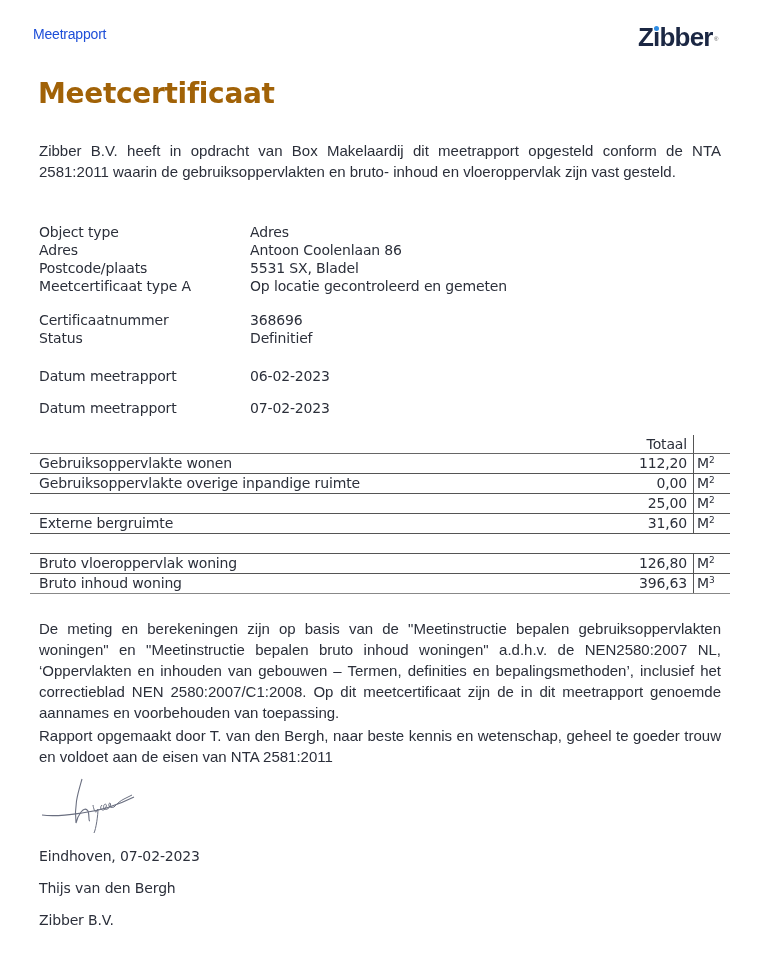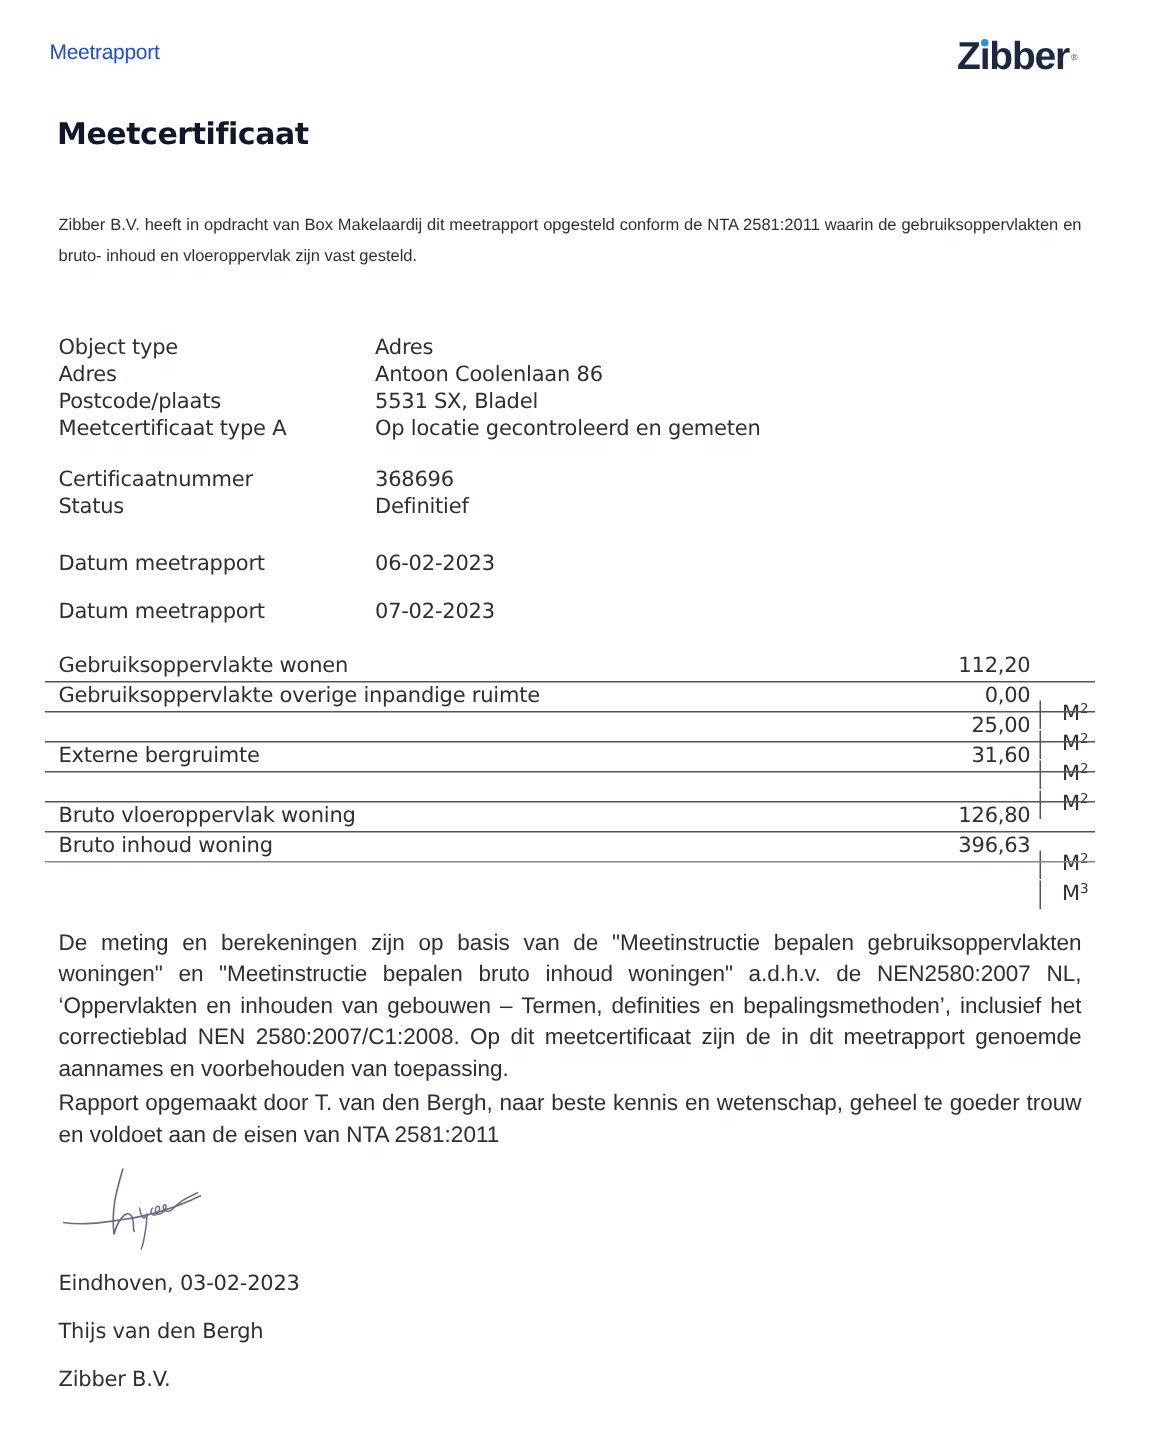--- a/index.html
+++ b/index.html
@@ -21,45 +21,45 @@
   .logo .i-dot {
     position: absolute; left: 50%; top: 4px; width: 5px; height: 5px;
     margin-left: -2.5px; border-radius: 50%; background: #2f8de4;
   }
   .logo .reg {
     position: absolute; right: -5px; top: 2px; font-size: 6px; font-weight: normal; color: #555;
   }
   .title {
     position: absolute; left: 38px; top: 77px;
     font-family: "DejaVu Sans", sans-serif; font-weight: bold;
-    font-size: 20px; color: #0f172a; letter-spacing: -0.3px;
+    font-size: 28px; color: #a16207; letter-spacing: -0.3px;
   }
   .intro {
     position: absolute; left: 39px; top: 140px; width: 682px;
-    font-family: "Liberation Sans", sans-serif; font-size: 11px; line-height: 21px;
+    font-family: "Liberation Sans", sans-serif; font-size: 15px; line-height: 21px;
     color: #2b2f3a; text-align: justify; text-align-last: left;
   }
   .info-row {
     position: absolute; left: 39px; font-size: 14px; line-height: 18px; color: #2b2f3a;
     font-family: "DejaVu Sans", sans-serif; letter-spacing: -0.15px;
   }
   .info-row .lbl { position: absolute; left: 0; width: 210px; white-space: nowrap; }
   .info-row .val { position: absolute; left: 211px; white-space: nowrap; }
 
   .table {
     position: absolute; left: 30px; top: 435px; width: 700px;
     font-family: "DejaVu Sans", sans-serif; font-size: 14px; color: #2b2f3a;
     letter-spacing: -0.15px;
   }
   .trow { position: relative; height: 19px; line-height: 19px; border-bottom: 1px solid #555; }
   .trow.header { border-bottom: 1px solid #666; height: 18px; line-height: 18px; }
   .trow.spacer { height: 19px; }
   .trow .c-label { position: absolute; left: 9px; white-space: nowrap; }
   .trow .c-val { position: absolute; right: 38px; text-align: right; padding-right: 5px; }
-  .trow .c-unit { position: absolute; left: 663px; width: 37px; height: 100%; border-left: 1px solid #555; padding-left: 14px; box-sizing: border-box; margin-top: 32px; }
+  .trow .c-unit { position: absolute; left: 663px; width: 37px; height: 100%; border-left: 1px solid #555; padding-left: 3px; box-sizing: border-box; }
   .trow .c-unit sup { font-size: 9px; vertical-align: 0; position: relative; top: -5px; }
   .trow.header .c-unit { border-left: 1px solid #555; }
 
   .para {
     position: absolute; left: 39px; width: 682px;
     font-family: "Liberation Sans", sans-serif; font-size: 15px; line-height: 21px;
     color: #2b2f3a; text-align: justify; text-align-last: left;
   }
   .signature { position: absolute; left: 38px; top: 775px; width: 110px; height: 60px; }
   .footer-line {
@@ -108,20 +108,24 @@
 <div class="info-row" style="top:367px;">
   <span class="lbl">Datum meetrapport</span>
   <span class="val">06-02-2023</span>
 </div>
 <div class="info-row" style="top:399px;">
   <span class="lbl">Datum meetrapport</span>
   <span class="val">07-02-2023</span>
 </div>
 
 <div class="table">
+  <div class="trow header">
+    <span class="c-val">Totaal</span>
+    <span class="c-unit"></span>
+  </div>
   <div class="trow">
     <span class="c-label">Gebruiksoppervlakte wonen</span>
     <span class="c-val">112,20</span>
     <span class="c-unit"><span>M</span><sup>2</sup></span>
   </div>
   <div class="trow">
     <span class="c-label">Gebruiksoppervlakte overige inpandige ruimte</span>
     <span class="c-val">0,00</span>
     <span class="c-unit"><span>M</span><sup>2</sup></span>
   </div>
@@ -151,15 +155,15 @@
 <div class="para" style="top:725px;">Rapport opgemaakt door T. van den Bergh, naar beste kennis en wetenschap, geheel te goeder trouw en voldoet aan de eisen van NTA 2581:2011</div>
 
 <svg class="signature" viewBox="0 0 110 60">
   <path d="M4 40 C 18 42, 30 40, 44 38 C 60 36, 80 30, 96 22" stroke="#6a6f80" stroke-width="1.1" fill="none"></path>
   <path d="M44 4 C 40 18, 36 30, 38 48 C 40 40, 46 30, 50 36 C 52 42, 50 46, 52 46" stroke="#6a6f80" stroke-width="1.1" fill="none"></path>
   <path d="M55 30 C 56 36, 58 40, 60 34 C 60 40, 58 54, 56 58" stroke="#6a6f80" stroke-width="1" fill="none"></path>
   <path d="M64 30 C 60 34, 66 38, 68 32 C 70 28, 64 28, 66 34 C 70 36, 74 30, 72 28 C 70 28, 70 34, 76 32 C 80 28, 82 26, 86 24" stroke="#6a6f80" stroke-width="1" fill="none"></path>
   <path d="M86 24 L 94 20" stroke="#6a6f80" stroke-width="1" fill="none"></path>
 </svg>
 
-<div class="footer-line" style="top:848px;">Eindhoven, 03-02-2023</div>
+<div class="footer-line" style="top:848px;">Eindhoven, 07-02-2023</div>
 <div class="footer-line" style="top:880px;">Thijs van den Bergh</div>
 <div class="footer-line" style="top:912px;">Zibber B.V.</div>
 
 </body></html>

